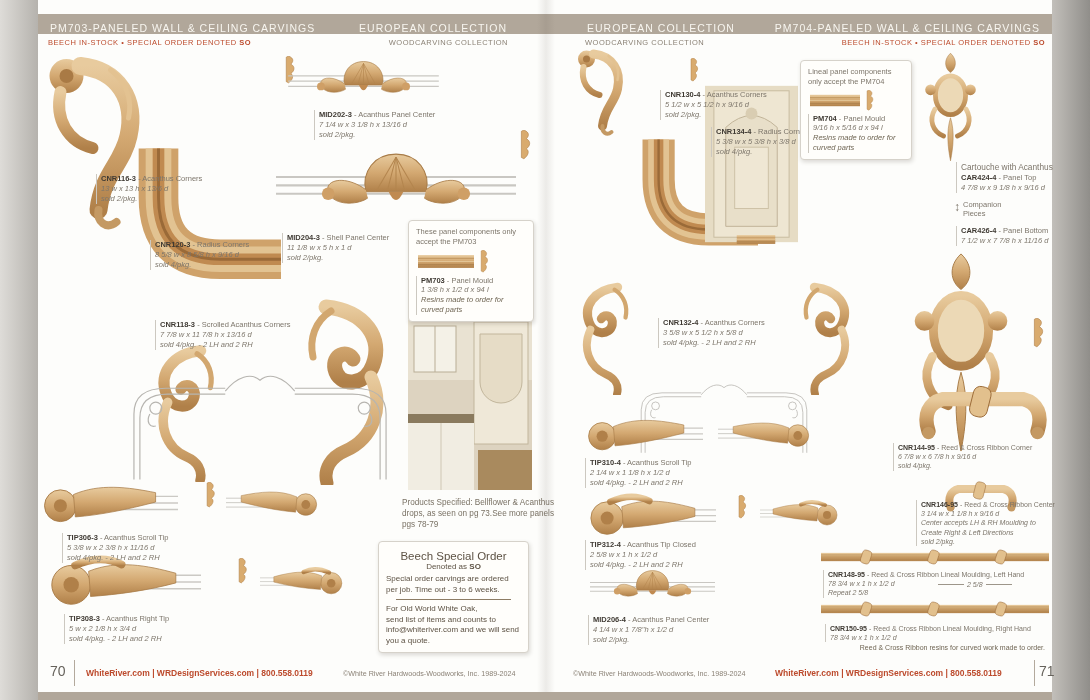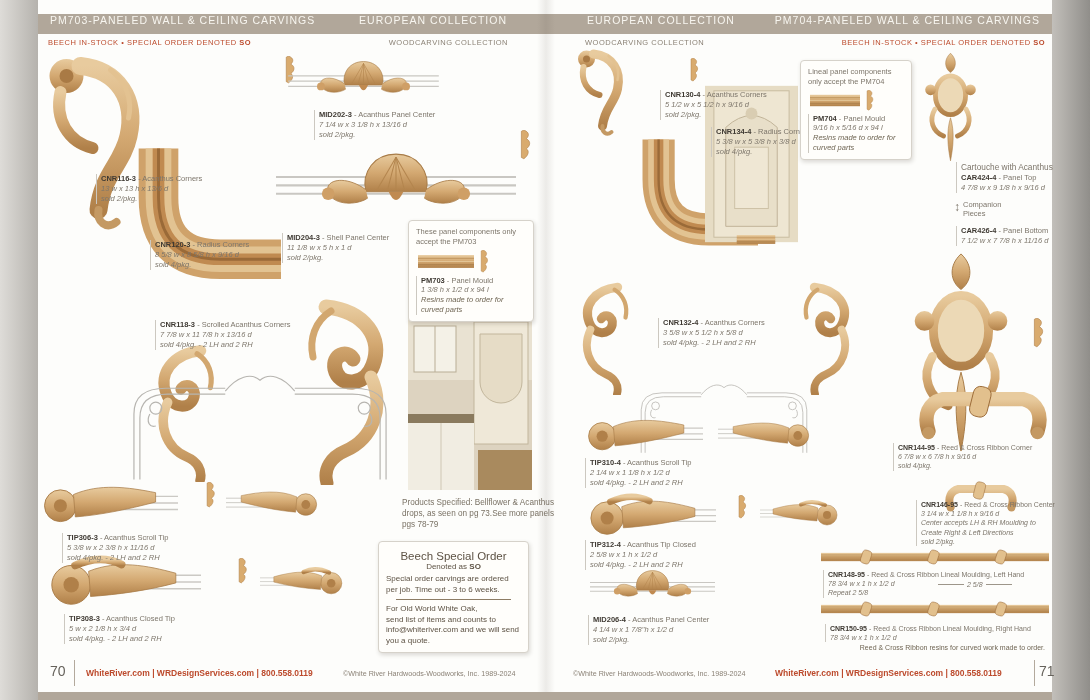--- a/index.html
+++ b/index.html
@@ -4,21 +4,21 @@
 <style>
   *{margin:0;padding:0;box-sizing:border-box}
   html,body{width:1090px;height:700px;overflow:hidden}
   body{position:relative;background:#c6c3be;font-family:"Liberation Sans",sans-serif}
   .edge-l{position:absolute;left:0;top:0;width:38px;height:700px;background:linear-gradient(to right,#dedcd8,#b5b2ad)}
   .edge-r{position:absolute;right:0;top:0;width:38px;height:700px;background:linear-gradient(to left,#908e8a,#c2bfba)}
   .paper{position:absolute;left:38px;top:0;width:1014px;height:692px;background:#fdfdfb}
   .bstrip{position:absolute;left:38px;top:692px;width:1014px;height:8px;background:#b1a79a}
   .gutter{position:absolute;left:499px;top:0;width:18px;height:692px;background:linear-gradient(to right,rgba(80,70,60,0),rgba(80,70,60,.10),rgba(80,70,60,0));pointer-events:none}
   .band{position:absolute;left:0;top:14px;width:1014px;height:20px;background:#b1a79a;display:flex;color:#f8f6f0}
-  .bhalf{flex:1;display:flex;justify-content:space-between;align-items:flex-start;padding:0 12px;font-size:10.5px;letter-spacing:1px;white-space:nowrap}
+  .bhalf{flex:1;display:flex;justify-content:space-between;align-items:flex-end;padding:0 12px;font-size:10.5px;letter-spacing:1px;white-space:nowrap}
   .sub{position:absolute;top:38px;font-size:7.5px;letter-spacing:.5px;white-space:nowrap}
   .red{color:#bc4a2c}
   .gray{color:#8b8276}
   .label{position:absolute;font-size:7.5px;line-height:1.32;color:#7d766b;border-left:1.5px solid #ccc8c0;padding-left:4px;font-style:italic}
   .label.small{font-size:7px}
   .label b{font-style:normal;font-weight:bold;color:#3f3a33}
   .label .nm{font-style:normal}
   .label .nw{white-space:nowrap}
   .art{position:absolute}
   .mir{transform:scaleX(-1)}
@@ -283,21 +283,21 @@
     <div class="nw"><b>CNR118-3</b> <span class="nm">- Scrolled Acanthus Corners</span></div>
     <div>7 7/8 w x 11 7/8 h x 13/16 d</div>
     <div>sold 4/pkg. - 2 LH and 2 RH</div>
   </div>
   <div class="label" style="left:24px;top:533px;width:170px">
     <div class="nw"><b>TIP306-3</b> <span class="nm">- Acanthus Scroll Tip</span></div>
     <div>5 3/8 w x 2 3/8 h x 11/16 d</div>
     <div>sold 4/pkg. - 2 LH and 2 RH</div>
   </div>
   <div class="label" style="left:26px;top:614px;width:170px">
-    <div class="nw"><b>TIP308-3</b> <span class="nm">- Acanthus Closed Tip</span></div>
+    <div class="nw"><b>TIP308-3</b> <span class="nm">- Acanthus Right Tip</span></div>
     <div>5 w x 2 1/8 h x 3/4 d</div>
     <div>sold 4/pkg. - 2 LH and 2 RH</div>
   </div>
   <div class="note" style="left:364px;top:497px;width:154px">Products Specified: Bellflower &amp; Acanthus drops, as seen on pg 73.See more panels pgs 78-79</div>
 
   <div class="box" style="left:370px;top:220px;width:126px">
     <div class="boxnote">These panel components only accept the PM703</div>
     <div class="boxart">
       <svg width="56" height="17">
           <use href="#mouldstrip"></use>

